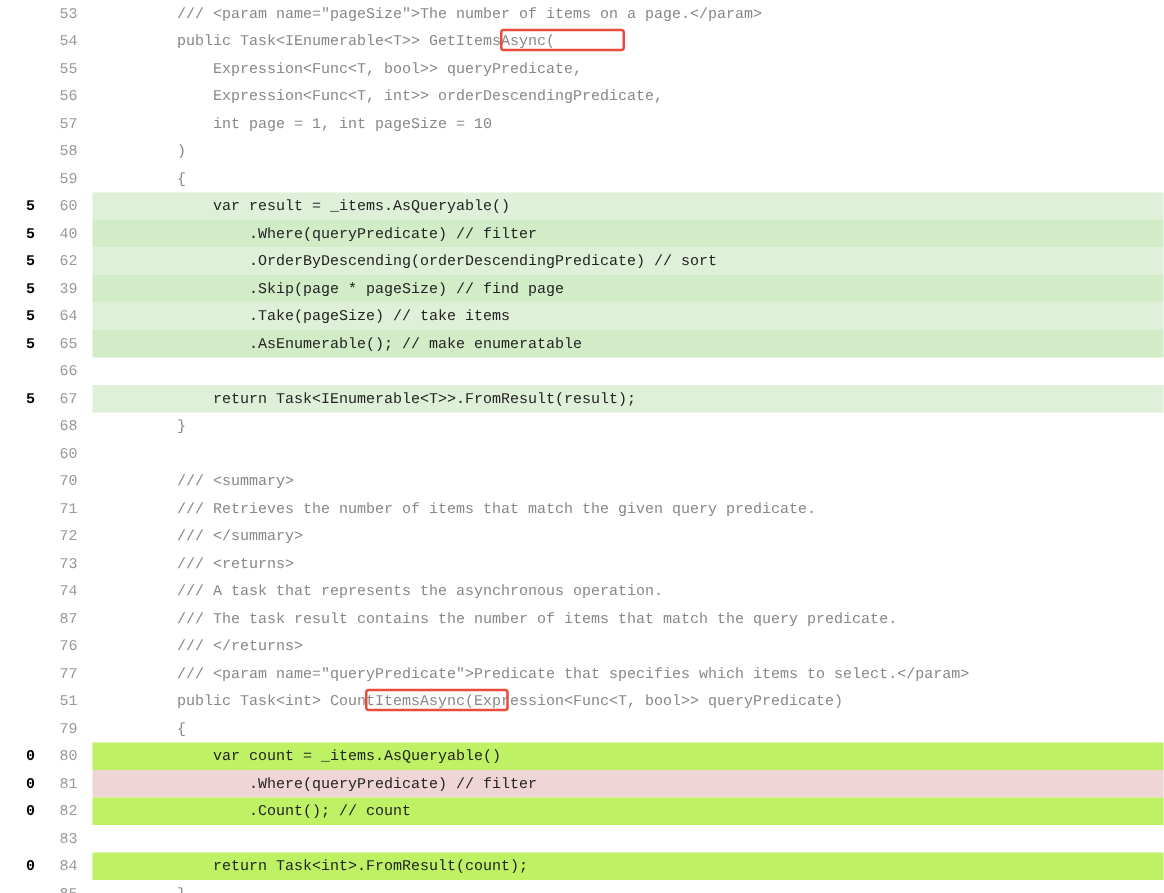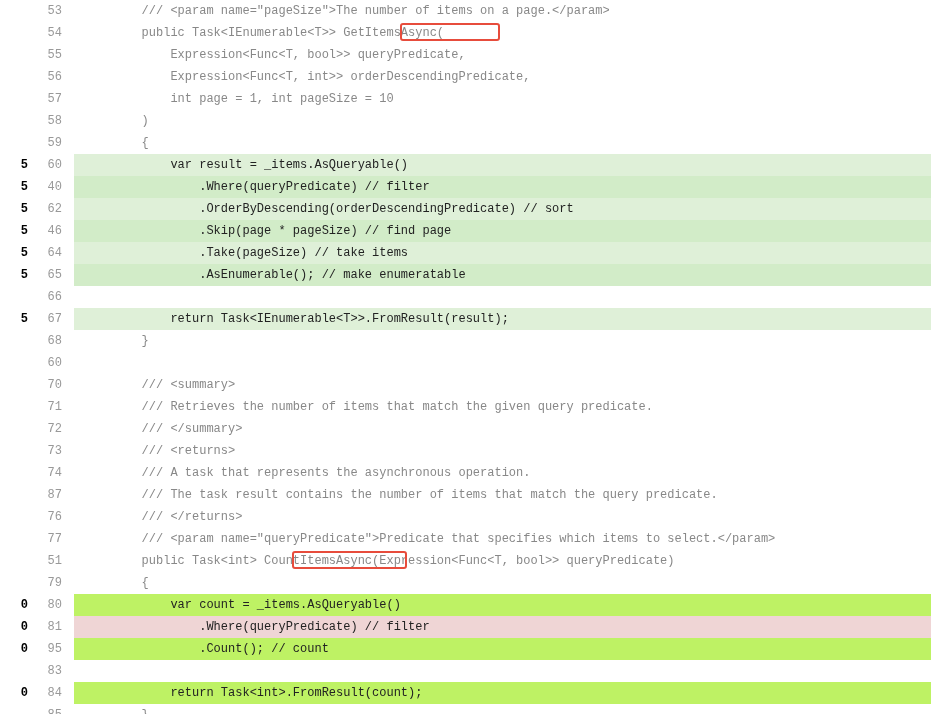--- a/index.html
+++ b/index.html
@@ -80,21 +80,21 @@
     </div>
     <div class="line">
       <div class="gutter-mark green"></div>
       <div class="cov-count">5</div>
       <div class="line-no">62</div>
       <div class="src-wrap hit"><span class="code-text">                .OrderByDescending(orderDescendingPredicate) // sort</span></div>
     </div>
     <div class="line">
       <div class="gutter-mark green"></div>
       <div class="cov-count">5</div>
-      <div class="line-no">46</div>
+      <div class="line-no">39</div>
       <div class="src-wrap alt-hit"><span class="code-text">                .Skip(page * pageSize) // find page</span></div>
     </div>
     <div class="line">
       <div class="gutter-mark green"></div>
       <div class="cov-count">5</div>
       <div class="line-no">64</div>
       <div class="src-wrap hit"><span class="code-text">                .Take(pageSize) // take items</span></div>
     </div>
     <div class="line">
       <div class="gutter-mark green"></div>
@@ -194,21 +194,21 @@
     </div>
     <div class="line">
       <div class="gutter-mark red"></div>
       <div class="cov-count">0</div>
       <div class="line-no">81</div>
       <div class="src-wrap alt-miss"><span class="code-text">                .Where(queryPredicate) // filter</span></div>
     </div>
     <div class="line">
       <div class="gutter-mark red"></div>
       <div class="cov-count">0</div>
-      <div class="line-no">95</div>
+      <div class="line-no">82</div>
       <div class="src-wrap miss"><span class="code-text">                .Count(); // count</span></div>
     </div>
     <div class="line">
       <div class="gutter-mark grey"></div>
       <div class="cov-count"></div>
       <div class="line-no">83</div>
       <div class="src-wrap"><span class="code-text"></span></div>
     </div>
     <div class="line">
       <div class="gutter-mark red"></div>

